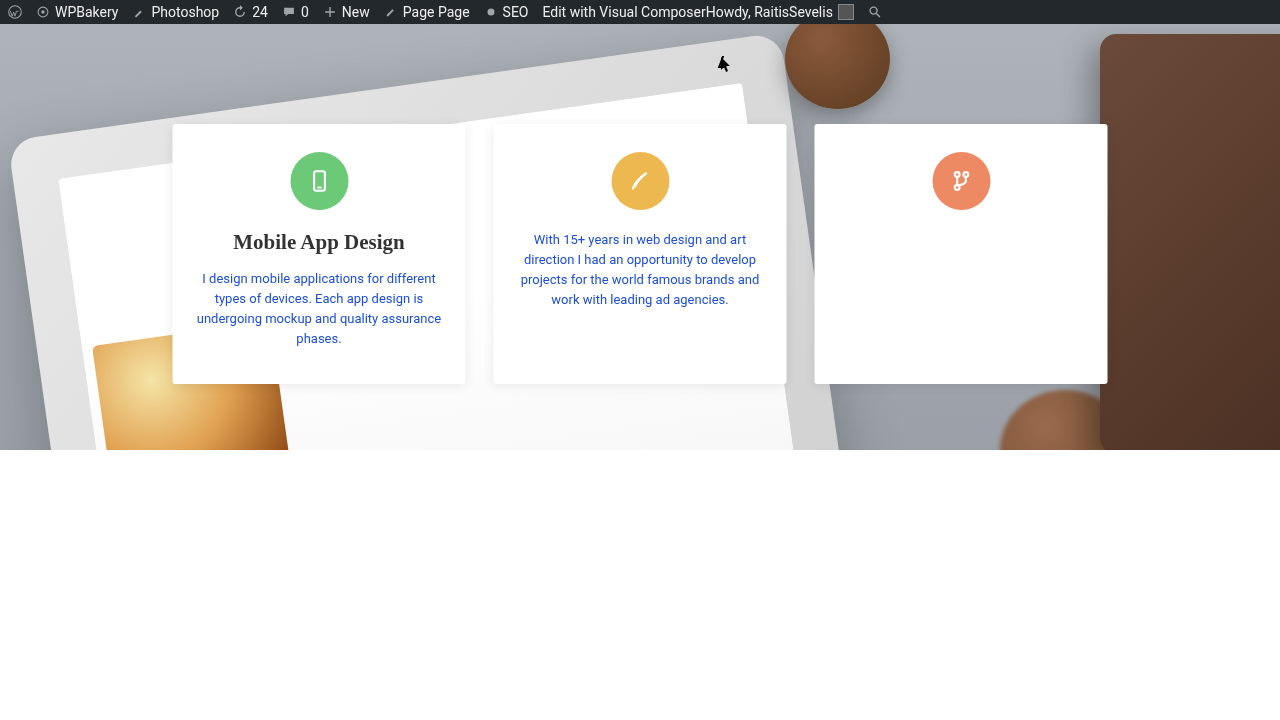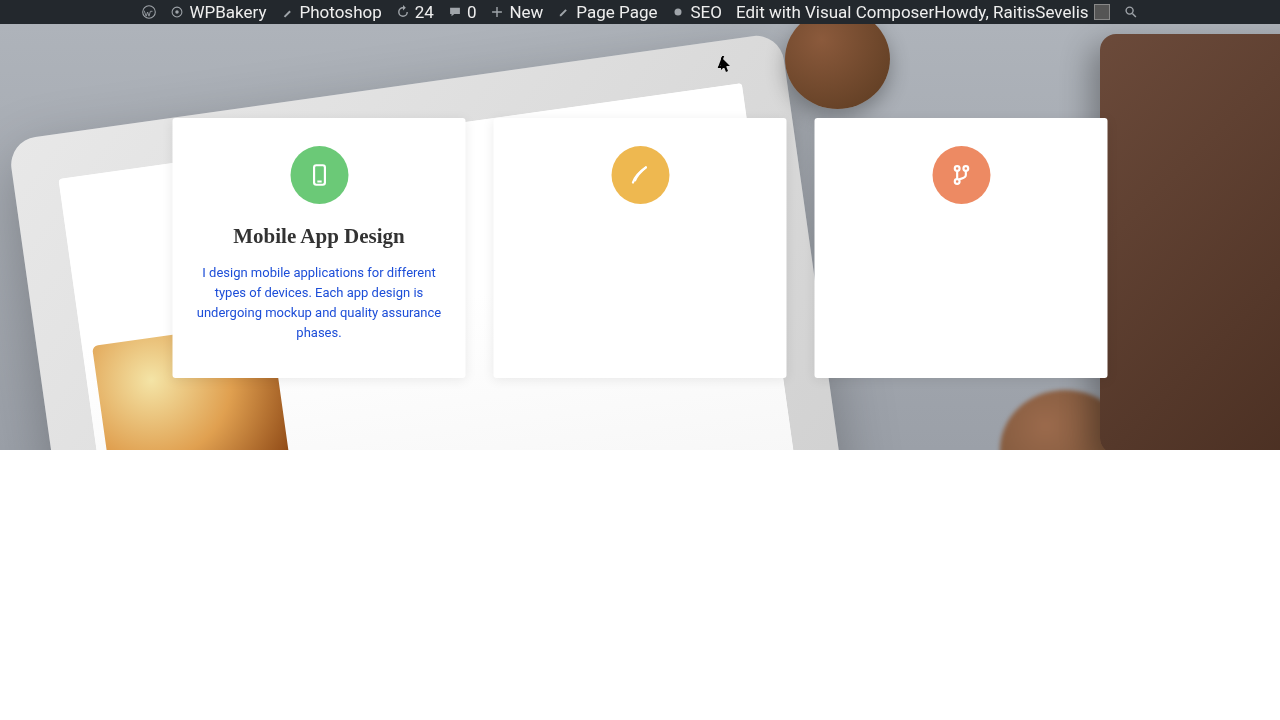--- a/index.html
+++ b/index.html
@@ -1,31 +1,31 @@
 <!DOCTYPE html>
 <html><head>
 <meta charset="utf-8">
 <style>
 *{margin:0;padding:0;box-sizing:border-box}
 body{font-family:-apple-system,BlinkMacSystemFont,"Segoe UI",Roboto,sans-serif;width:1280px;height:720px;overflow:hidden;background:#fff}
-.admin-bar{height:24px;background:#23282d;color:#eee;display:flex;align-items:center;font-size:17px;padding:0 8px;justify-content:center}
+.admin-bar{height:24px;background:#23282d;color:#eee;display:flex;align-items:center;font-size:14px;padding:0 8px;justify-content:flex-start}
 .admin-left,.admin-right{display:flex;align-items:center;gap:14px}
 .admin-item{display:flex;align-items:center;gap:5px;cursor:pointer;color:#eee}
 .admin-item svg{width:14px;height:14px;fill:#a0a5aa}
 .hero{height:426px;position:relative;overflow:hidden;background:linear-gradient(135deg,#9ba0a8 0%,#b8bdc4 50%,#888d95 100%)}
 .hero-bg{position:absolute;inset:0}
 .desk-surface{position:absolute;inset:0;background:linear-gradient(180deg,#aeb3ba 0%,#9ba0a8 100%)}
 .tablet{position:absolute;left:40px;top:60px;width:780px;height:520px;background:linear-gradient(135deg,#e8e8e8,#d0d0d0);border-radius:28px;transform:rotate(-8deg);box-shadow:0 20px 60px rgba(0,0,0,.25)}
 .tablet-screen{position:absolute;inset:45px;background:#fff;border-radius:4px;overflow:hidden}
 .tablet-content{position:absolute;inset:0;background:linear-gradient(180deg,#fff 0%,#fff 40%,#f5f5f5 100%)}
 .food-img{position:absolute;left:10px;bottom:120px;width:180px;height:140px;background:radial-gradient(circle at 30% 30%,#f4e4a6,#e0a050,#8b4513);border-radius:6px}
 .nut{position:absolute;right:390px;top:-15px;width:105px;height:100px;border-radius:50%;background:radial-gradient(circle at 35% 30%,#8b5a3c,#5a3a20);box-shadow:0 8px 20px rgba(0,0,0,.3)}
 .nut2{position:absolute;right:150px;bottom:-60px;width:130px;height:120px;border-radius:50%;background:radial-gradient(circle at 35% 30%,#9b6a4c,#6a4a30);filter:blur(2px)}
 .wallet{position:absolute;right:-40px;top:10px;width:220px;height:420px;background:linear-gradient(135deg,#6b4a3a,#4a2f22);border-radius:16px 0 0 16px;box-shadow:-10px 10px 30px rgba(0,0,0,.3)}
-.cards-wrap{position:absolute;left:50%;top:94px;transform:translateX(-50%);display:flex;gap:28px}
+.cards-wrap{position:absolute;left:50%;top:100px;transform:translateX(-50%);display:flex;gap:28px}
 .card{width:293px;background:#fff;border-radius:3px;padding:28px 24px 34px;text-align:center;box-shadow:0 2px 12px rgba(0,0,0,.08)}
 .icon-circle{width:58px;height:58px;border-radius:50%;margin:0 auto 20px;display:flex;align-items:center;justify-content:center}
 .ic-green{background:#6bc977}
 .ic-orange{background:#eeb850}
 .ic-coral{background:#ed8a63}
 .card h3{font-family:Georgia,"Times New Roman",serif;font-weight:700;font-size:21px;color:#333;margin-bottom:14px}
 .card p{font-size:13px;line-height:1.55;color:#1d4ed8}
 .icon-circle svg{width:26px;height:26px;stroke:#fff;fill:none;stroke-width:2}
 .cursor{position:absolute;left:720px;top:32px;width:10px;height:14px;pointer-events:none}
 .cursor::before{content:"";position:absolute;border-left:2px solid #000;border-bottom:2px solid #000;width:6px;height:10px;transform:skew(-20deg)}
@@ -129,20 +129,21 @@
       <h3>Mobile App Design</h3>
       <p>I design mobile applications for different types of devices. Each app design is undergoing mockup and quality assurance phases.</p>
     </div>
     <div class="card">
       <div class="icon-circle ic-orange">
         <svg viewBox="0 0 24 24">
             <path d="M5 19c2-6 6-10 12-14" stroke-linecap="round"></path>
             <path d="M7 17c2-5 5-8 10-12" stroke-linecap="round"></path>
           </svg>
       </div>
+      <p>With 15+ years in web design and art direction I had an opportunity to develop projects for the world famous brands and work with leading ad agencies.</p>
     </div>
     <div class="card">
       <div class="icon-circle ic-coral">
         <svg viewBox="0 0 24 24">
             <circle cx="8" cy="6" r="2.2"></circle>
             <circle cx="16" cy="6" r="2.2"></circle>
             <circle cx="8" cy="18" r="2.2"></circle>
             <path d="M8 8v8M16 8v4c0 3-4 3-6 4"></path>
           </svg>
       </div>

